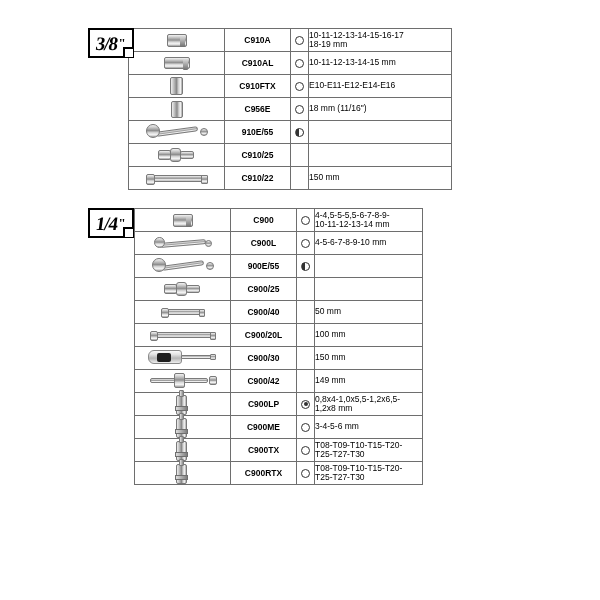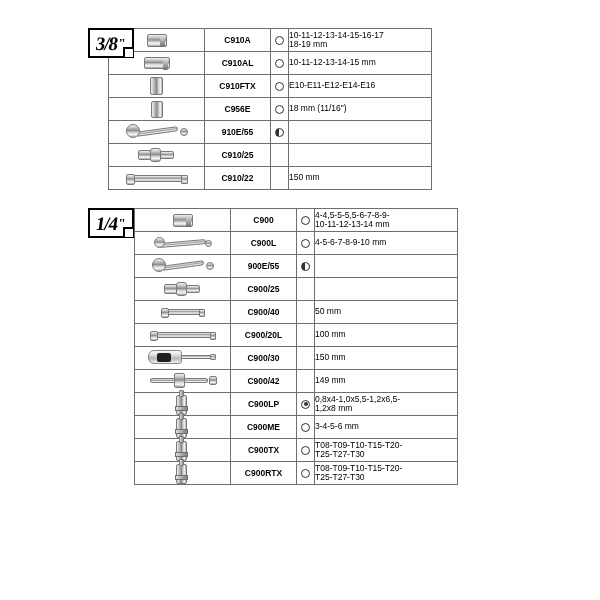--- a/index.html
+++ b/index.html
@@ -310,21 +310,21 @@
 <div class="page">
 
   <div class="section s1">
     <div class="badge">
       <span class="frac">
         <span class="num">3</span><span class="slash">/</span><span class="den">8</span>
       </span>
         <span class="inch">"</span>
     </div>
 
-    <div class="tablewrap" style="margin-left:20px; width:324px;">
+    <div class="tablewrap" style="margin-left:40px; width:324px;">
       <table class="tools">
         <colgroup>
           <col class="col-img">
             <col class="col-code">
             <col class="col-mark">
             <col class="col-desc">
         </colgroup>
         <tbody>
           <tr>
             <td class="imgcell">
@@ -428,21 +428,21 @@
   </div>
 
   <div class="section s2">
     <div class="badge">
       <span class="frac">
         <span class="num">1</span><span class="slash">/</span><span class="den">4</span>
       </span>
         <span class="inch">"</span>
     </div>
 
-    <div class="tablewrap" style="margin-left:46px; width:324px;">
+    <div class="tablewrap" style="margin-left:46px; width:289px;">
       <table class="tools">
         <colgroup>
           <col class="col-img">
             <col class="col-code">
             <col class="col-mark">
             <col class="col-desc">
         </colgroup>
         <tbody>
           <tr>
             <td class="imgcell">

